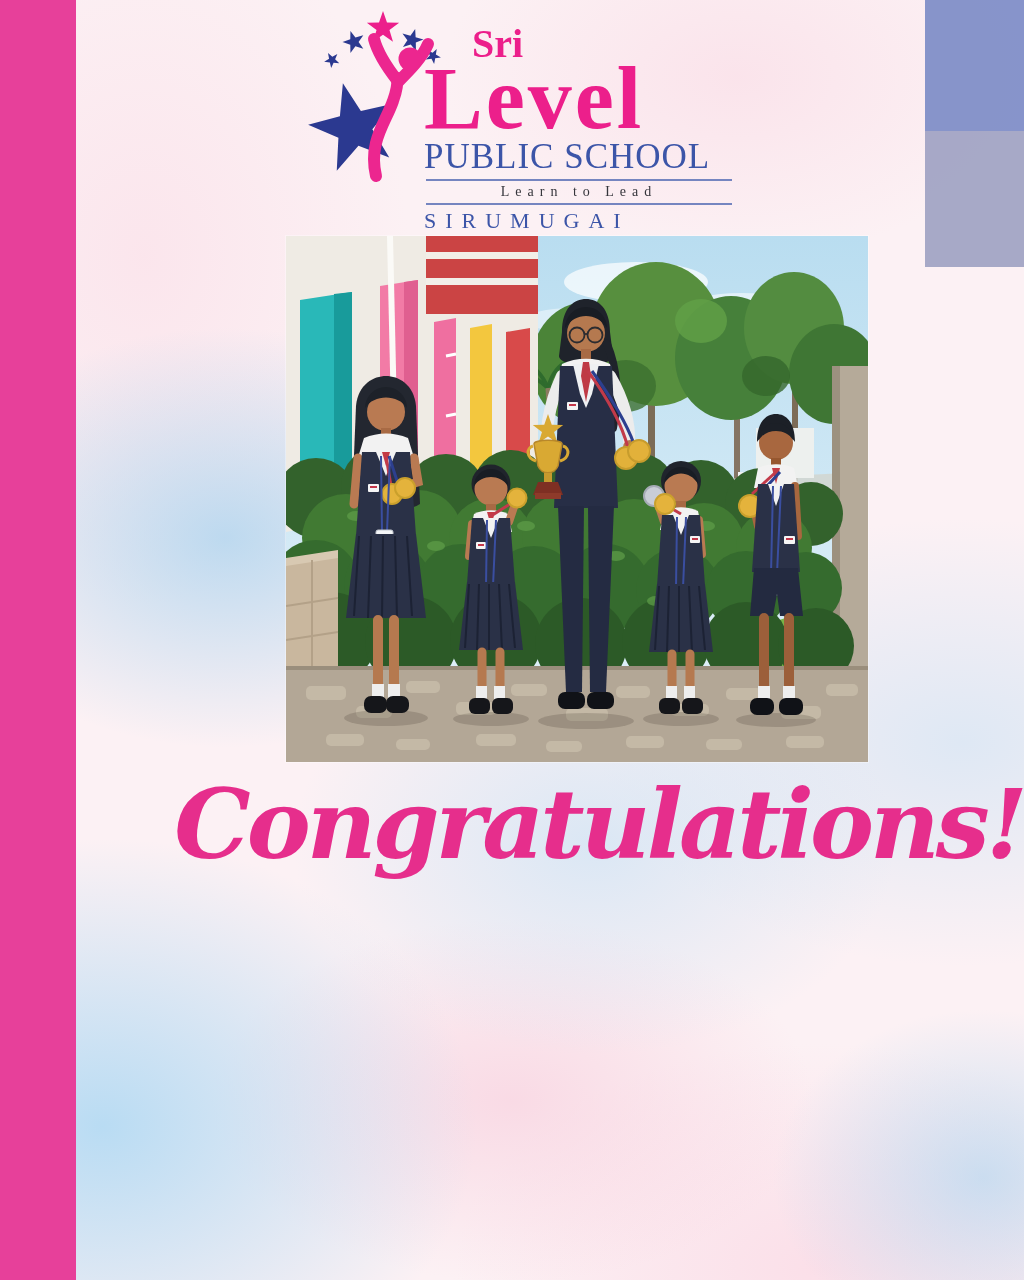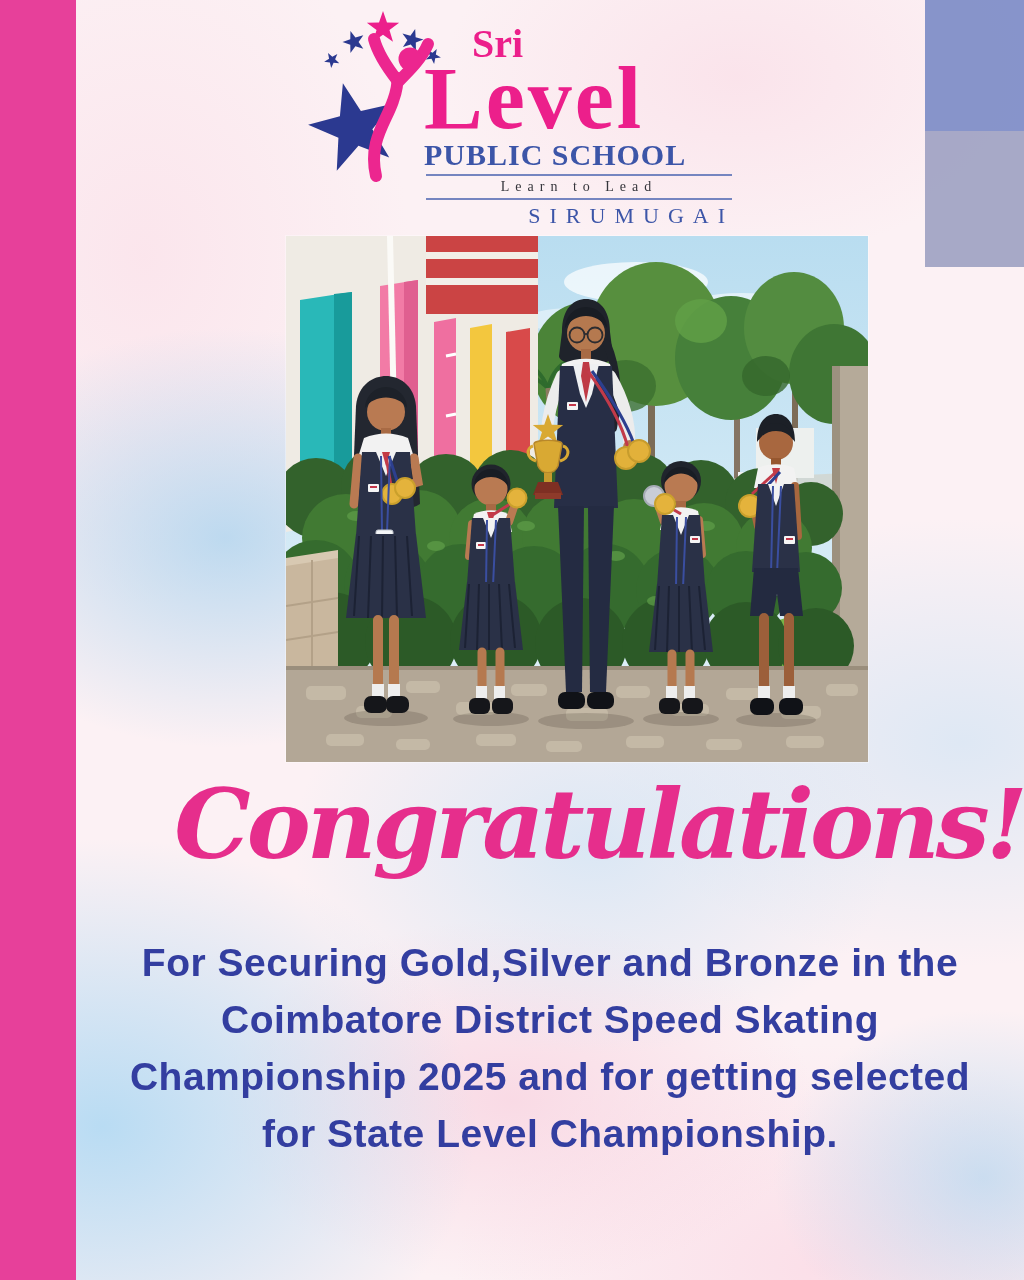--- a/index.html
+++ b/index.html
@@ -22,24 +22,24 @@
   .corner-block{position:absolute;right:0;top:0;width:99px;}
   .corner-block .c1{height:131px;background:#7d8cc7;opacity:.92;}
   .corner-block .c2{height:136px;background:#9b9ec0;opacity:.88;}
 
   
   .logo-wrap{position:absolute;left:296px;top:6px;width:452px;height:200px;}
   .logo-art{position:absolute;left:0;top:0;}
   .logo-text{position:absolute;left:128px;top:18px;width:310px;}
   .logo-sri{font-family:"Liberation Serif",serif;font-weight:700;font-size:40px;line-height:1;color:#ec1f8b;margin-left:48px;}
   .logo-ambal{font-family:"Liberation Serif",serif;font-weight:700;font-size:88px;line-height:.8;letter-spacing:3px;color:#ec1f8b;}
-  .logo-public{font-family:"Liberation Serif",serif;font-weight:700;font-size:30px;line-height:1.05;letter-spacing:1px;color:#3c55a8;white-space:nowrap;margin-top:5px;}
+  .logo-public{font-family:"Liberation Serif",serif;font-weight:400;font-size:35px;line-height:1.05;letter-spacing:1px;color:#3c55a8;white-space:nowrap;margin-top:5px;}
   .logo-rule{height:2px;background:#7585c0;margin:3px 2px;}
   .logo-tagline{font-family:"Liberation Serif",serif;font-weight:400;font-size:14px;letter-spacing:6px;color:#35353b;text-align:center;}
-  .logo-location{font-family:"Liberation Serif",serif;font-size:22px;letter-spacing:9px;color:#3c55a8;text-align:right;margin-top:2px;}
+  .logo-location{font-family:"Liberation Serif",serif;font-size:22px;letter-spacing:9px;color:#3c55a8;text-align:left;margin-top:2px;}
 
   
   .photo{position:absolute;left:286px;top:236px;width:582px;height:526px;box-shadow:0 0 0 1px rgba(255,255,255,.35);}
 
   
   .headline{
     position:absolute;left:76px;right:0;top:768px;text-align:right;
     font-family:"DejaVu Serif",serif;font-style:italic;font-weight:700;
     font-size:96px;letter-spacing:-4px;color:#e62e8c;
   }
@@ -402,20 +402,14 @@
       <path d="M478,382 L478,452 M503,382 L503,452" stroke="#9c5f3a" stroke-width="10" stroke-linecap="round"></path>
       <rect x="472" y="450" width="12" height="13" fill="#eeeeee"></rect>
         <rect x="497" y="450" width="12" height="13" fill="#eeeeee"></rect>
       <rect x="464" y="462" width="24" height="17" rx="7" fill="#101217"></rect>
       <rect x="493" y="462" width="24" height="17" rx="7" fill="#101217"></rect>
     </g>
   </svg>
 
   <div class="headline">Congratulations!</div>
 
-  <div class="message">
-    <div>For Securing Gold,Silver and Bronze in the</div>
-    <div>Coimbatore District Speed Skating</div>
-    <div>Championship 2025 and for getting selected</div>
-    <div>for State Level Championship.</div>
-  </div>
 
 </div>
 
 </body></html>

